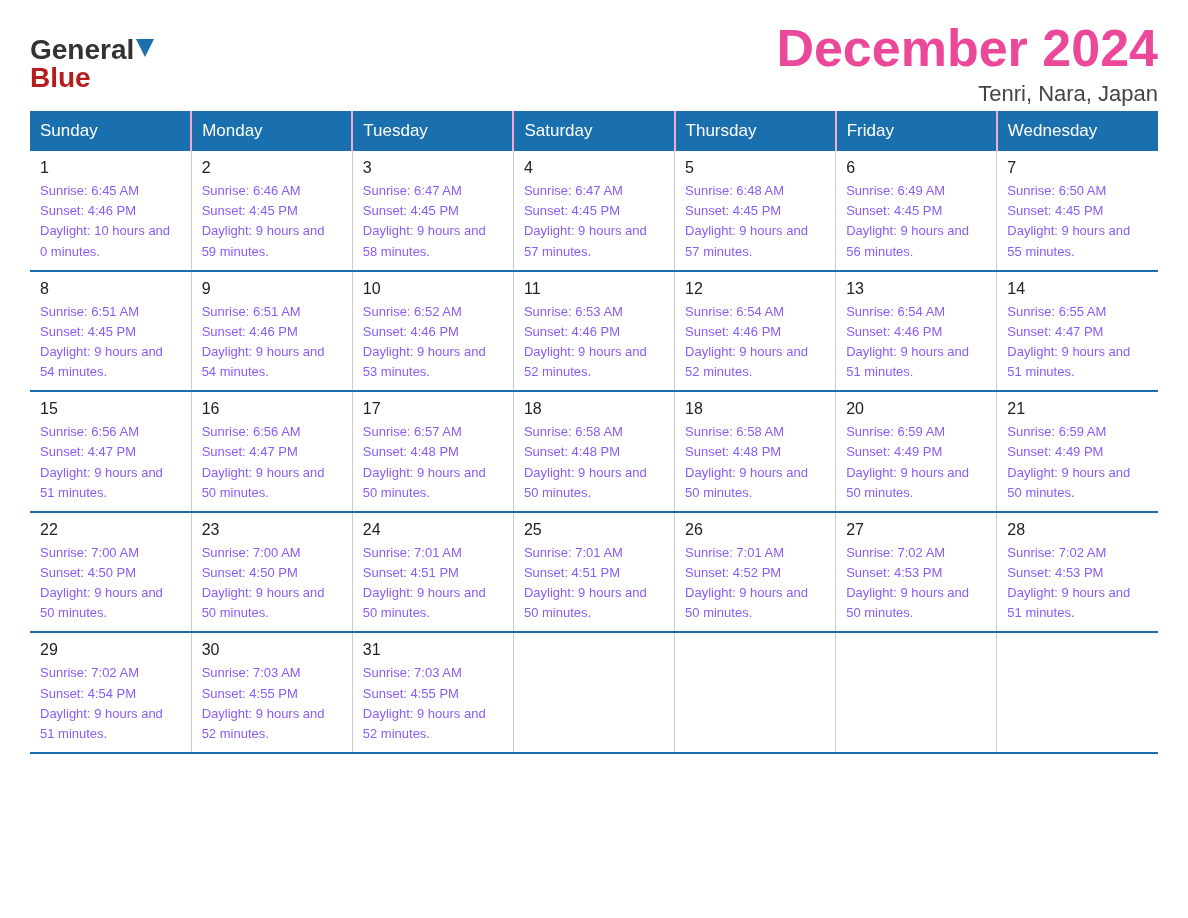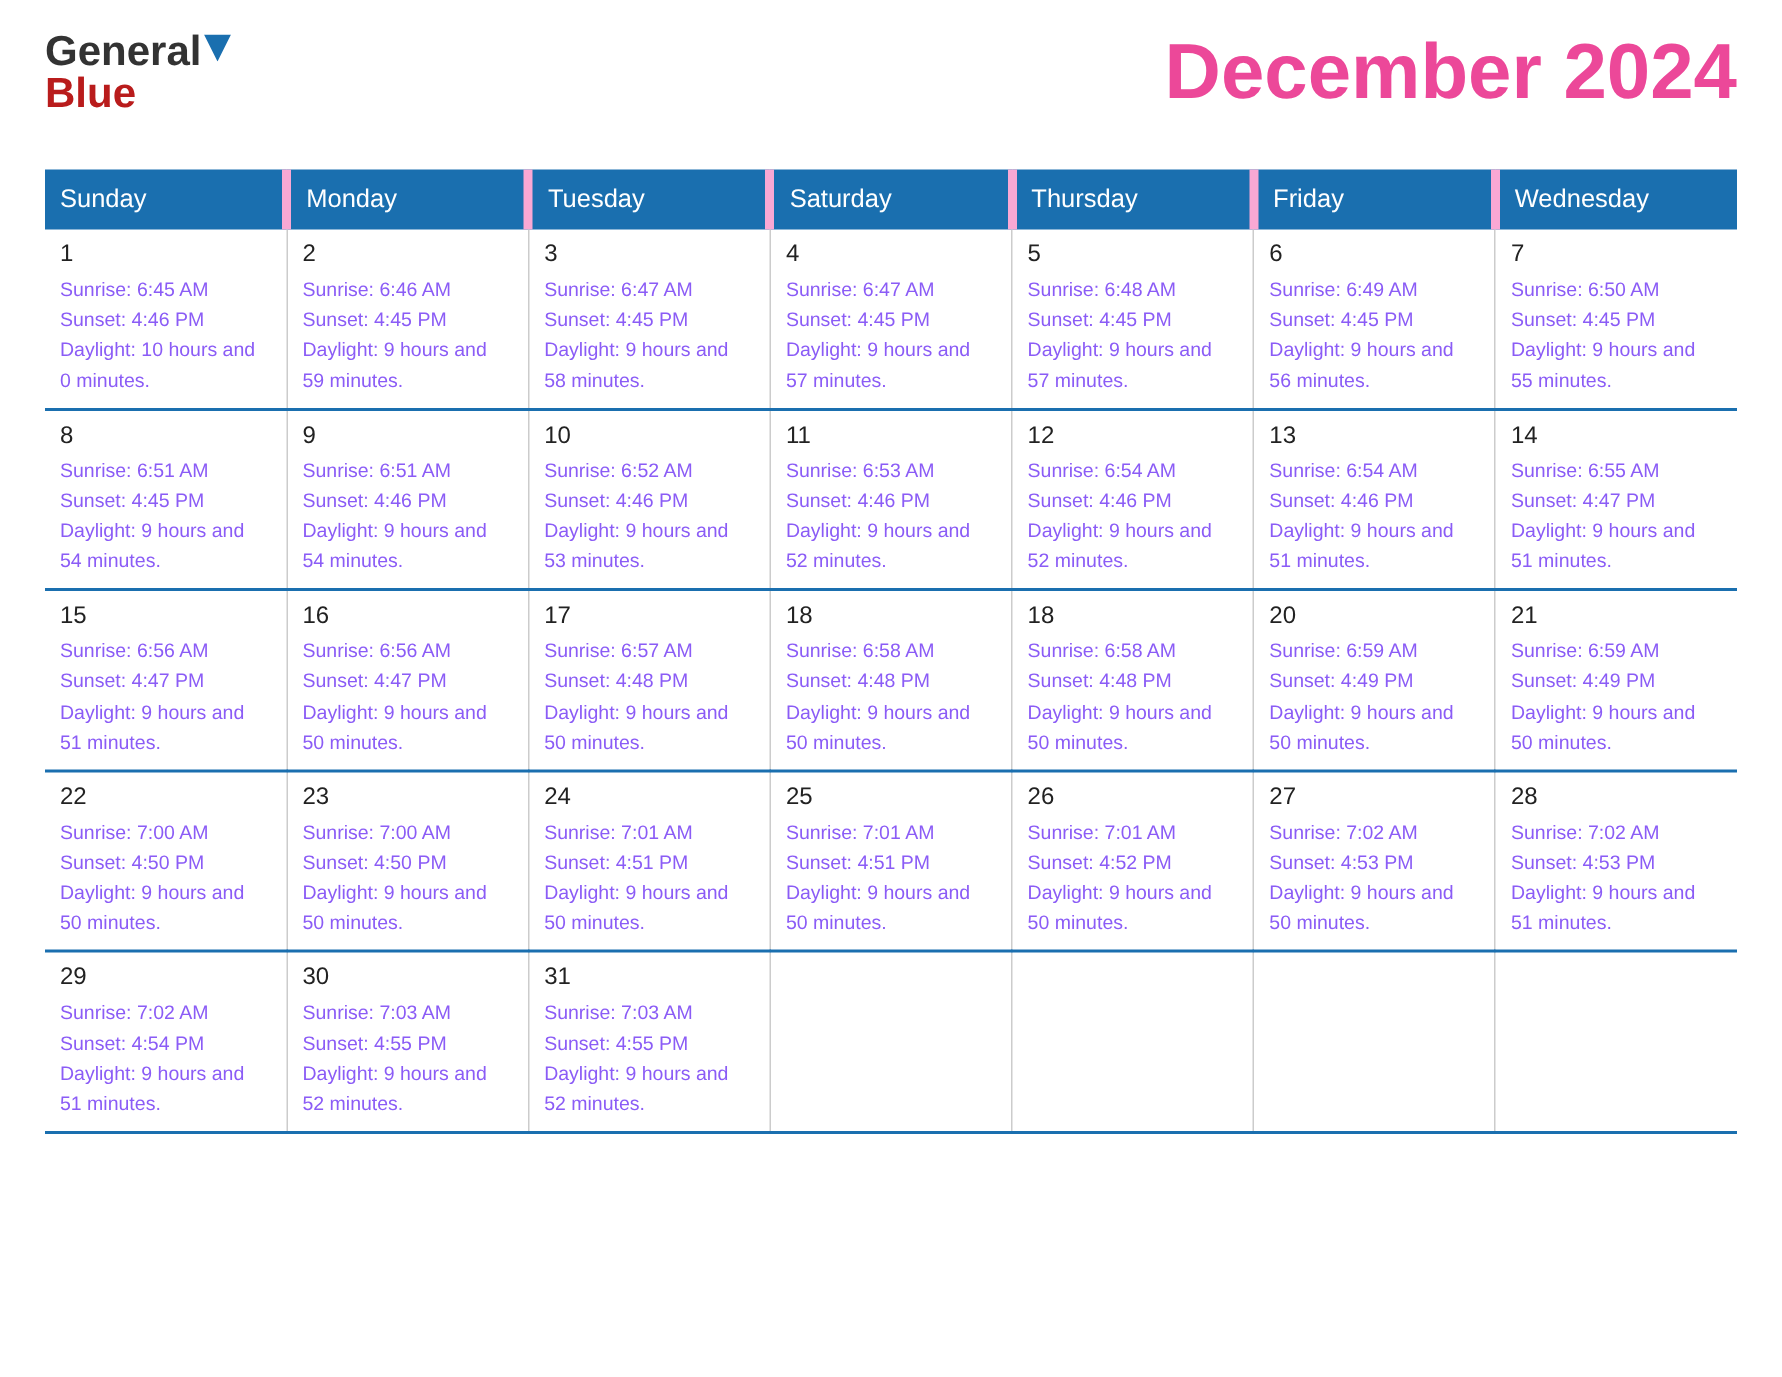--- a/index.html
+++ b/index.html
@@ -6,22 +6,22 @@
     body {
       font-family: Arial, sans-serif;
       background: #fff;
       padding: 20px 30px;
       width: 1188px;
       min-height: 918px;
     }
     .header {
       display: flex;
       justify-content: space-between;
-      align-items: flex-start;
-      margin-bottom: 36px;
+      align-items: center;
+      margin-bottom: 4px;
     }
     .logo {
       display: flex;
       flex-direction: column;
       align-items: flex-start;
     }
     .logo-general {
       font-size: 28px;
       font-weight: bold;
       color: #333;
@@ -54,21 +54,21 @@
     }
     thead tr {
       background-color: #1a6faf;
     }
     thead th {
       color: #fff;
       font-size: 17px;
       font-weight: normal;
       padding: 10px 10px;
       text-align: left;
-      border-right: 6px solid #f9a8d4;
+      border-right: 2px solid #f9a8d4;
     }
     thead th:last-child {
       border-right: none;
     }
     tbody tr {
       border-bottom: 2px solid #1a6faf;
     }
     tbody td {
       vertical-align: top;
       padding: 8px 10px;
@@ -118,20 +118,21 @@
               <polygon points="0,0 18,0 9,18" fill="#1a6faf"></polygon>
             </svg>
           </span>
         </div>
         <span class="logo-blue">Blue</span>
       </div>
     </div>
   </div>
   <div class="title-section">
     <div class="month-title">December 2024</div>
+    <div class="location">Tenri, Nara, Japan</div>
   </div>
 </div>
 
 <table>
   <thead>
     <tr>
       <th>Sunday</th>
       <th>Monday</th>
       <th>Tuesday</th>
       <th>Saturday</th>

